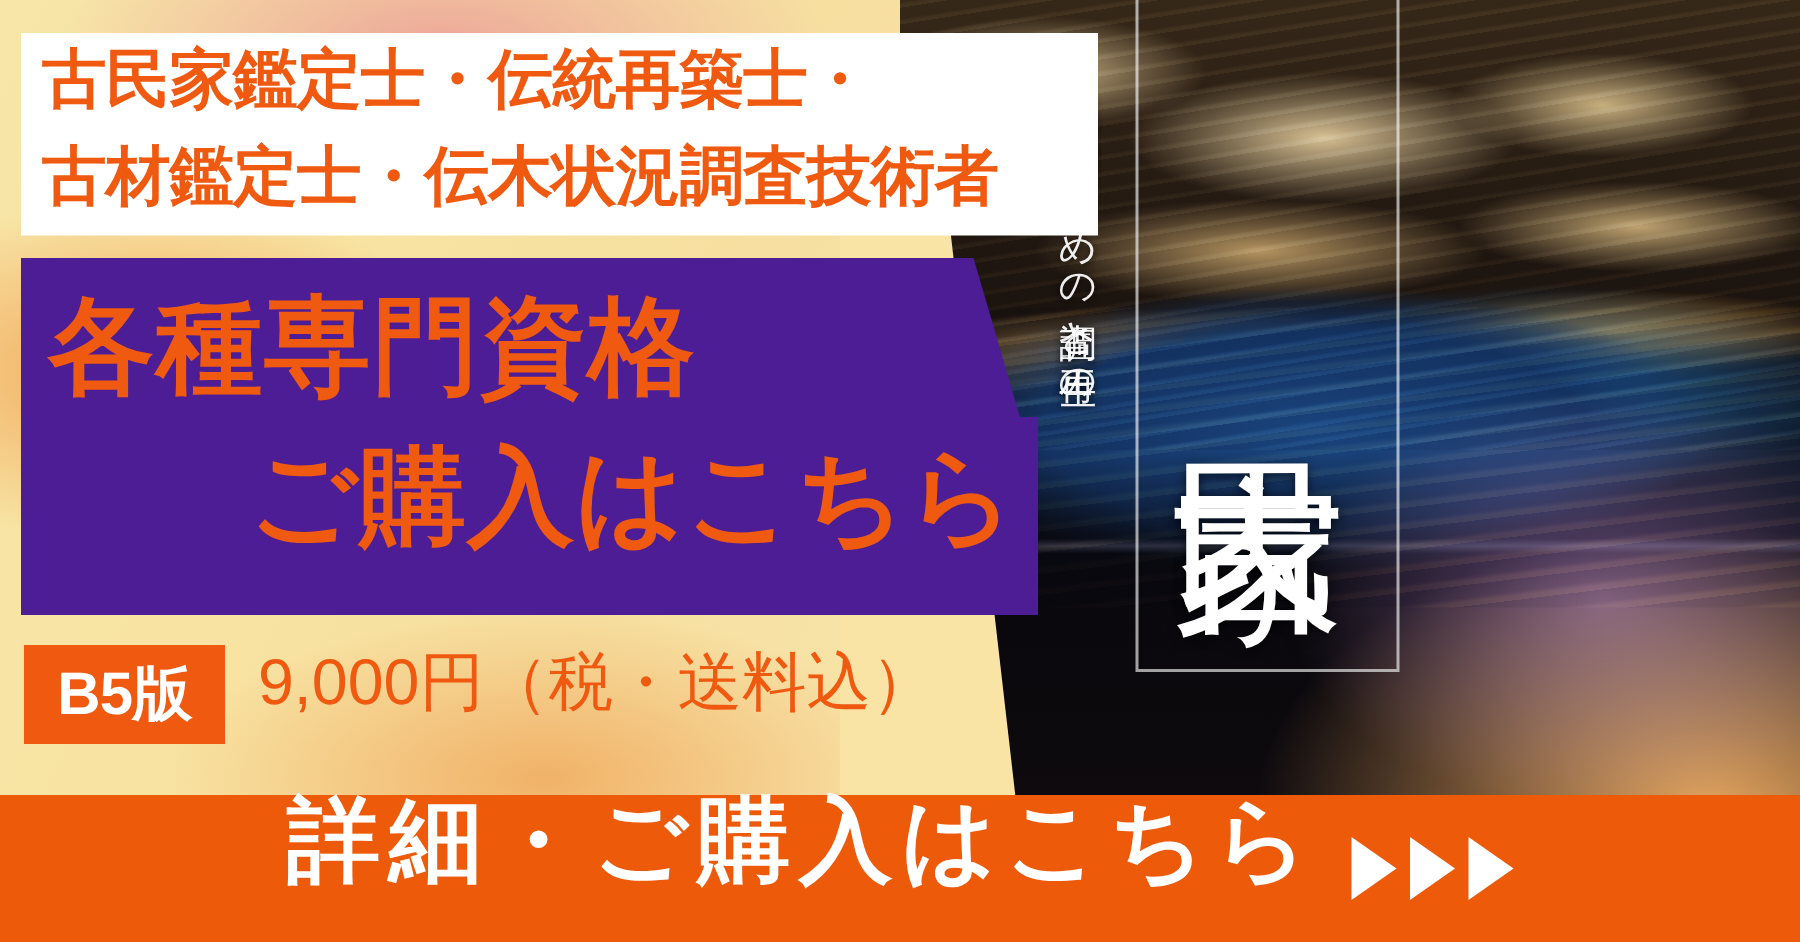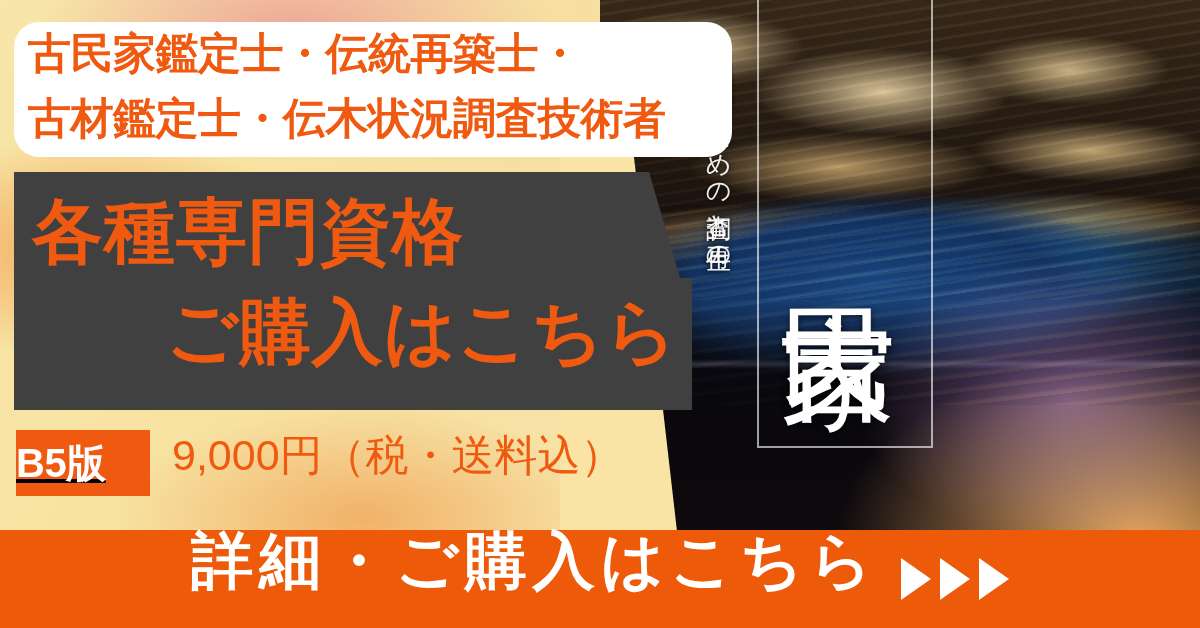--- a/index.html
+++ b/index.html
@@ -138,60 +138,59 @@
     background:#f9e4a6;
     clip-path:polygon(0 0, 72px 0, 118px 400px, 0 400px);
   }
 
   
   .card-top {
     position:absolute;
     left:14px; top:22px;
     width:718px; height:135px;
     background:#fff;
-    border-radius:25px;
   }
   .card-top .lines {
     position:absolute;
     left:14px; top:-1px;
     color:#ef5a10;
     font-size:43px;
     font-weight:700;
     line-height:1.52;
     letter-spacing:-0.5px;
     white-space:nowrap;
   }
 
   
   .card-mid {
     position:absolute;
     left:14px; top:172px;
     width:680px; height:238px;
-    background:#404040;
+    background:#4c1d95;
     clip-path:polygon(0 0, 635px 0, 666px 106px, 678px 106px, 678px 238px, 0 238px);
   }
   .headline1, .headline2 {
     position:absolute;
     color:#ef5a10;
     font-weight:700;
     font-size:71px;
     line-height:1;
     letter-spacing:1px;
     white-space:nowrap;
   }
   .headline1 { left:18px;  top:24px; }
   .headline2 { left:152px; top:124px; }
 
   
   .badge {
     position:absolute;
     left:16px; top:430px;
     width:134px; height:66px;
     background:#ef5a10;
-    display:flex; align-items:center; text-decoration:underline;
+    display:flex; align-items:center; justify-content:center;
   }
   .badge span {
     color:#fff;
     font-size:40px;
     font-weight:700;
     letter-spacing:-0.5px;
     line-height:1;
   }
   .price {
     position:absolute;

